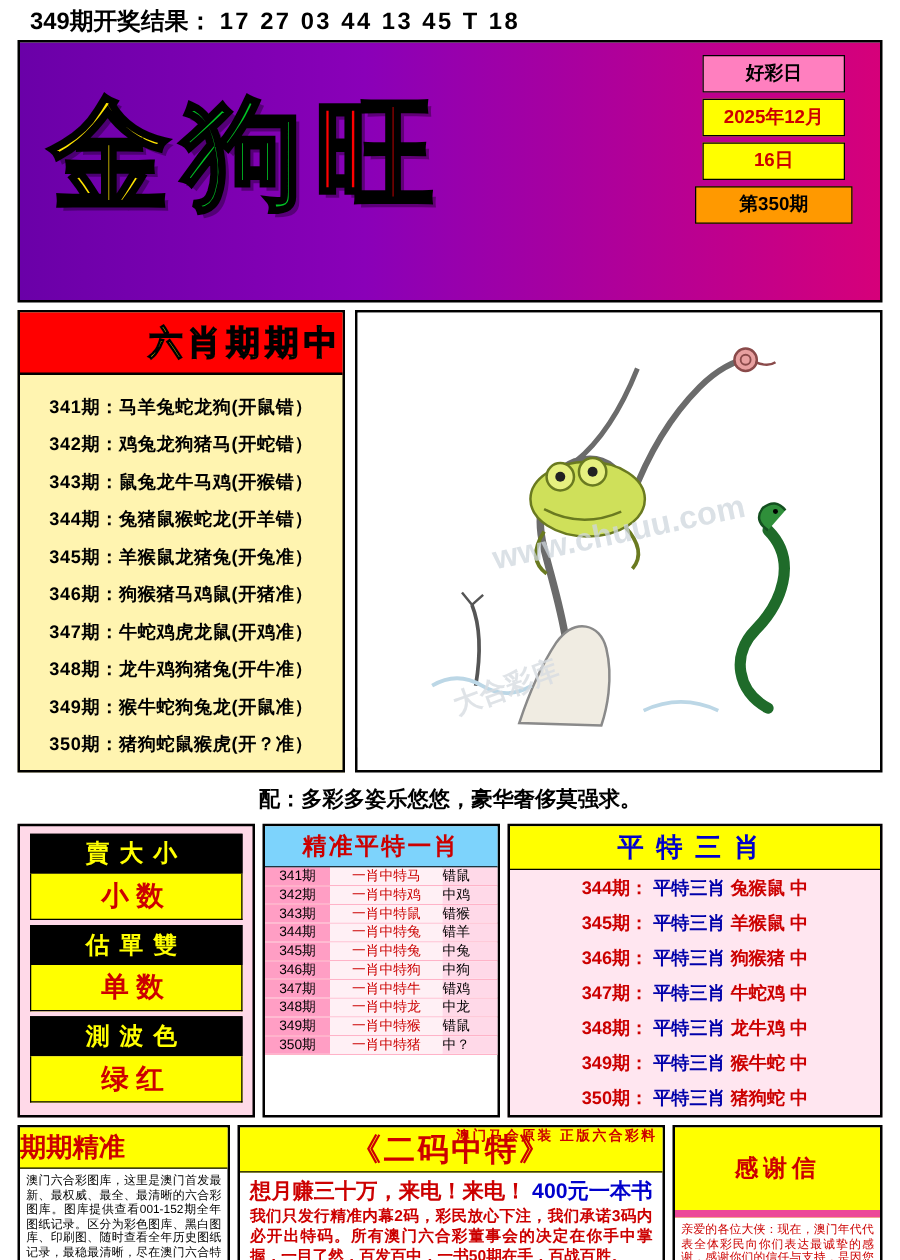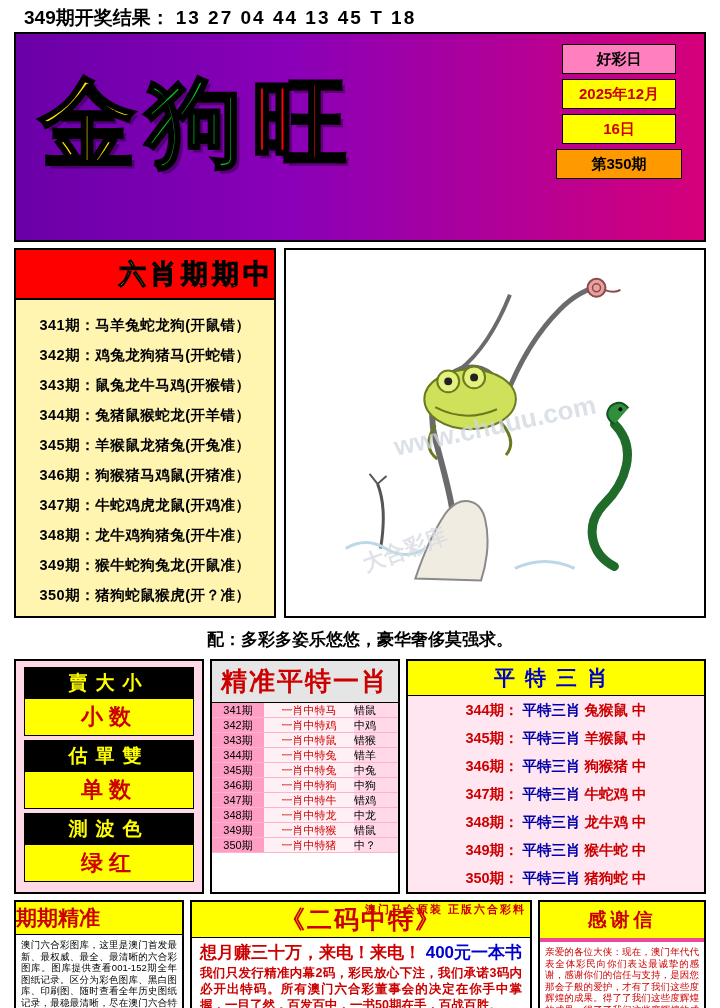--- a/index.html
+++ b/index.html
@@ -101,22 +101,22 @@
     font-size:19px;font-weight:bold;letter-spacing:8px;padding:2px 0;
     border:1px solid #000;
   }
   .blk .v{
     background:#ffff00;color:#cc0000;text-align:center;
     font-size:22px;font-weight:bold;letter-spacing:6px;padding:3px 0;
     border:1px solid #000;border-top:0;
   }
   .col2{width:190px;border:2px solid #000;background:#fff;box-sizing:border-box;}
   .col2 .t{
-    background:#e5e5e5;color:#cc0000;text-align:center;
-    font-size:26px;font-weight:bold;letter-spacing:2px;padding:3px 0;border-bottom:1px solid #000;
+    background:#7dd3fc;color:#cc0000;text-align:center;
+    font-size:19px;font-weight:bold;letter-spacing:2px;padding:3px 0;border-bottom:1px solid #000;
   }
   .c2row{display:flex;font-size:11px;line-height:14px;border-bottom:1px solid #ffb3c8;}
   .c2row .a{width:52px;background:#ff9ec4;color:#000;text-align:center;}
   .c2row .b{flex:1;background:#fff0f5;color:#cc0000;text-align:center;}
   .c2row .c{width:44px;background:#ffd9e8;color:#000;text-align:left;}
   .col3{flex:1;border:2px solid #000;background:#ffe6f0;box-sizing:border-box;}
   .col3 .t{
     background:#ffff00;color:#0000cc;text-align:center;
     font-size:21px;font-weight:bold;letter-spacing:10px;padding:3px 0;border-bottom:1px solid #000;
   }
@@ -140,30 +140,30 @@
     text-align:center;padding:1px 0;letter-spacing:2px;border-bottom:1px solid #000;
     position:relative;
   }
   .b2 .t .side{
     position:absolute;right:4px;top:1px;font-size:11px;color:#cc0000;line-height:12px;text-align:center;
   }
   .b2 .l1{text-align:center;font-size:17px;font-weight:bold;color:#cc0000;padding:3px 0 1px;}
   .b2 .l1 .blue{color:#0000cc;}
   .b2 .body{font-size:12.5px;line-height:16px;color:#cc0000;padding:0 8px;text-align:justify;font-weight:bold;}
   .b3{width:168px;border:2px solid #000;background:#fff;box-sizing:border-box;}
-  .b3 .t{background:#ffff00;color:#cc0000;text-align:center;font-size:19px;font-weight:bold;padding:5px 0;border-bottom:4px solid #ec4899;letter-spacing:4px;}
+  .b3 .t{background:#ffff00;color:#cc0000;text-align:center;font-size:19px;font-weight:bold;padding:20px 0;border-bottom:6px solid #ec4899;letter-spacing:4px;}
   .b3 .body{font-size:9.5px;line-height:11.5px;color:#cc0000;padding:4px 5px;text-align:justify;}
 </style>
 </head>
 <body>
 
 <div class="page">
 
   <div class="result-line">
-    <span>349期开奖结果：</span><span class="num">13 27 04 44 13 45 T 18</span>
+    <span>349期开奖结果：</span><span class="num">17 27 03 44 13 45 T 18</span>
   </div>
 
   <div class="banner">
     <div class="banner-title">
       <span class="c-yellow">金</span><span class="c-green">狗</span><span class="c-red">旺</span>
     </div>
     <div class="datebox">
       <div class="cell pink">好彩日</div>
       <div class="cell yellow">2025年12月</div>
       <div class="cell yellow2">16日</div>

